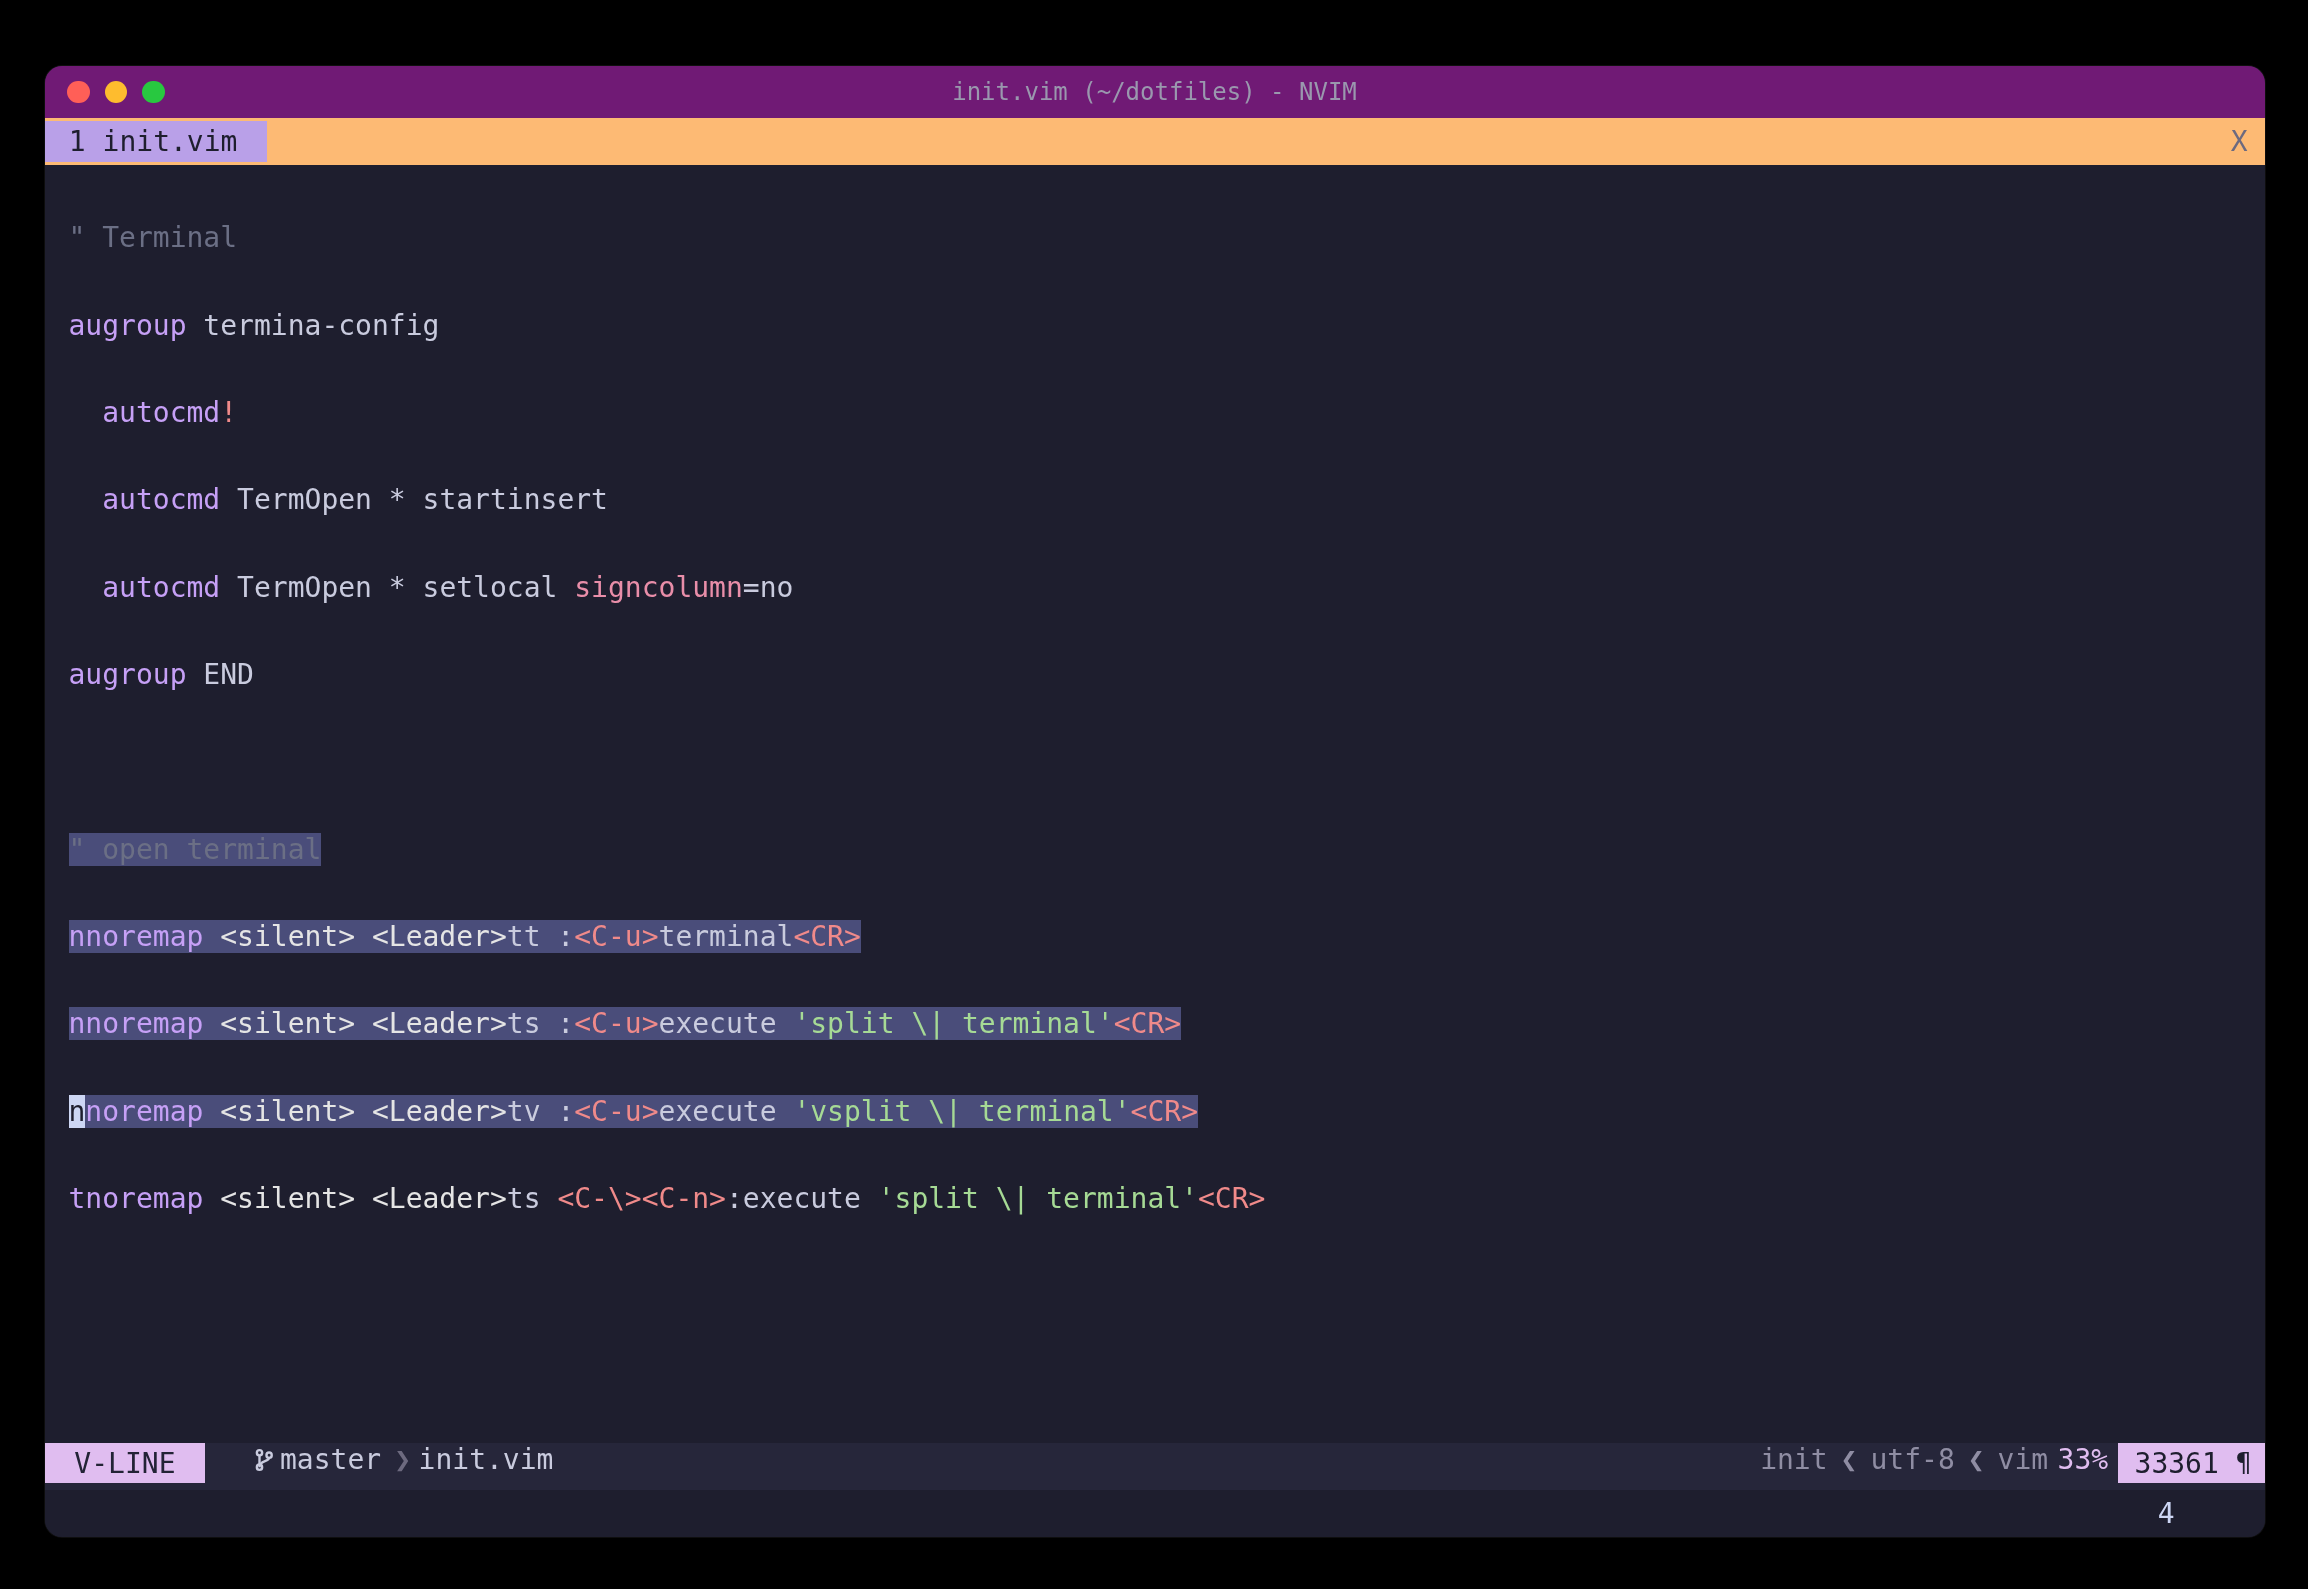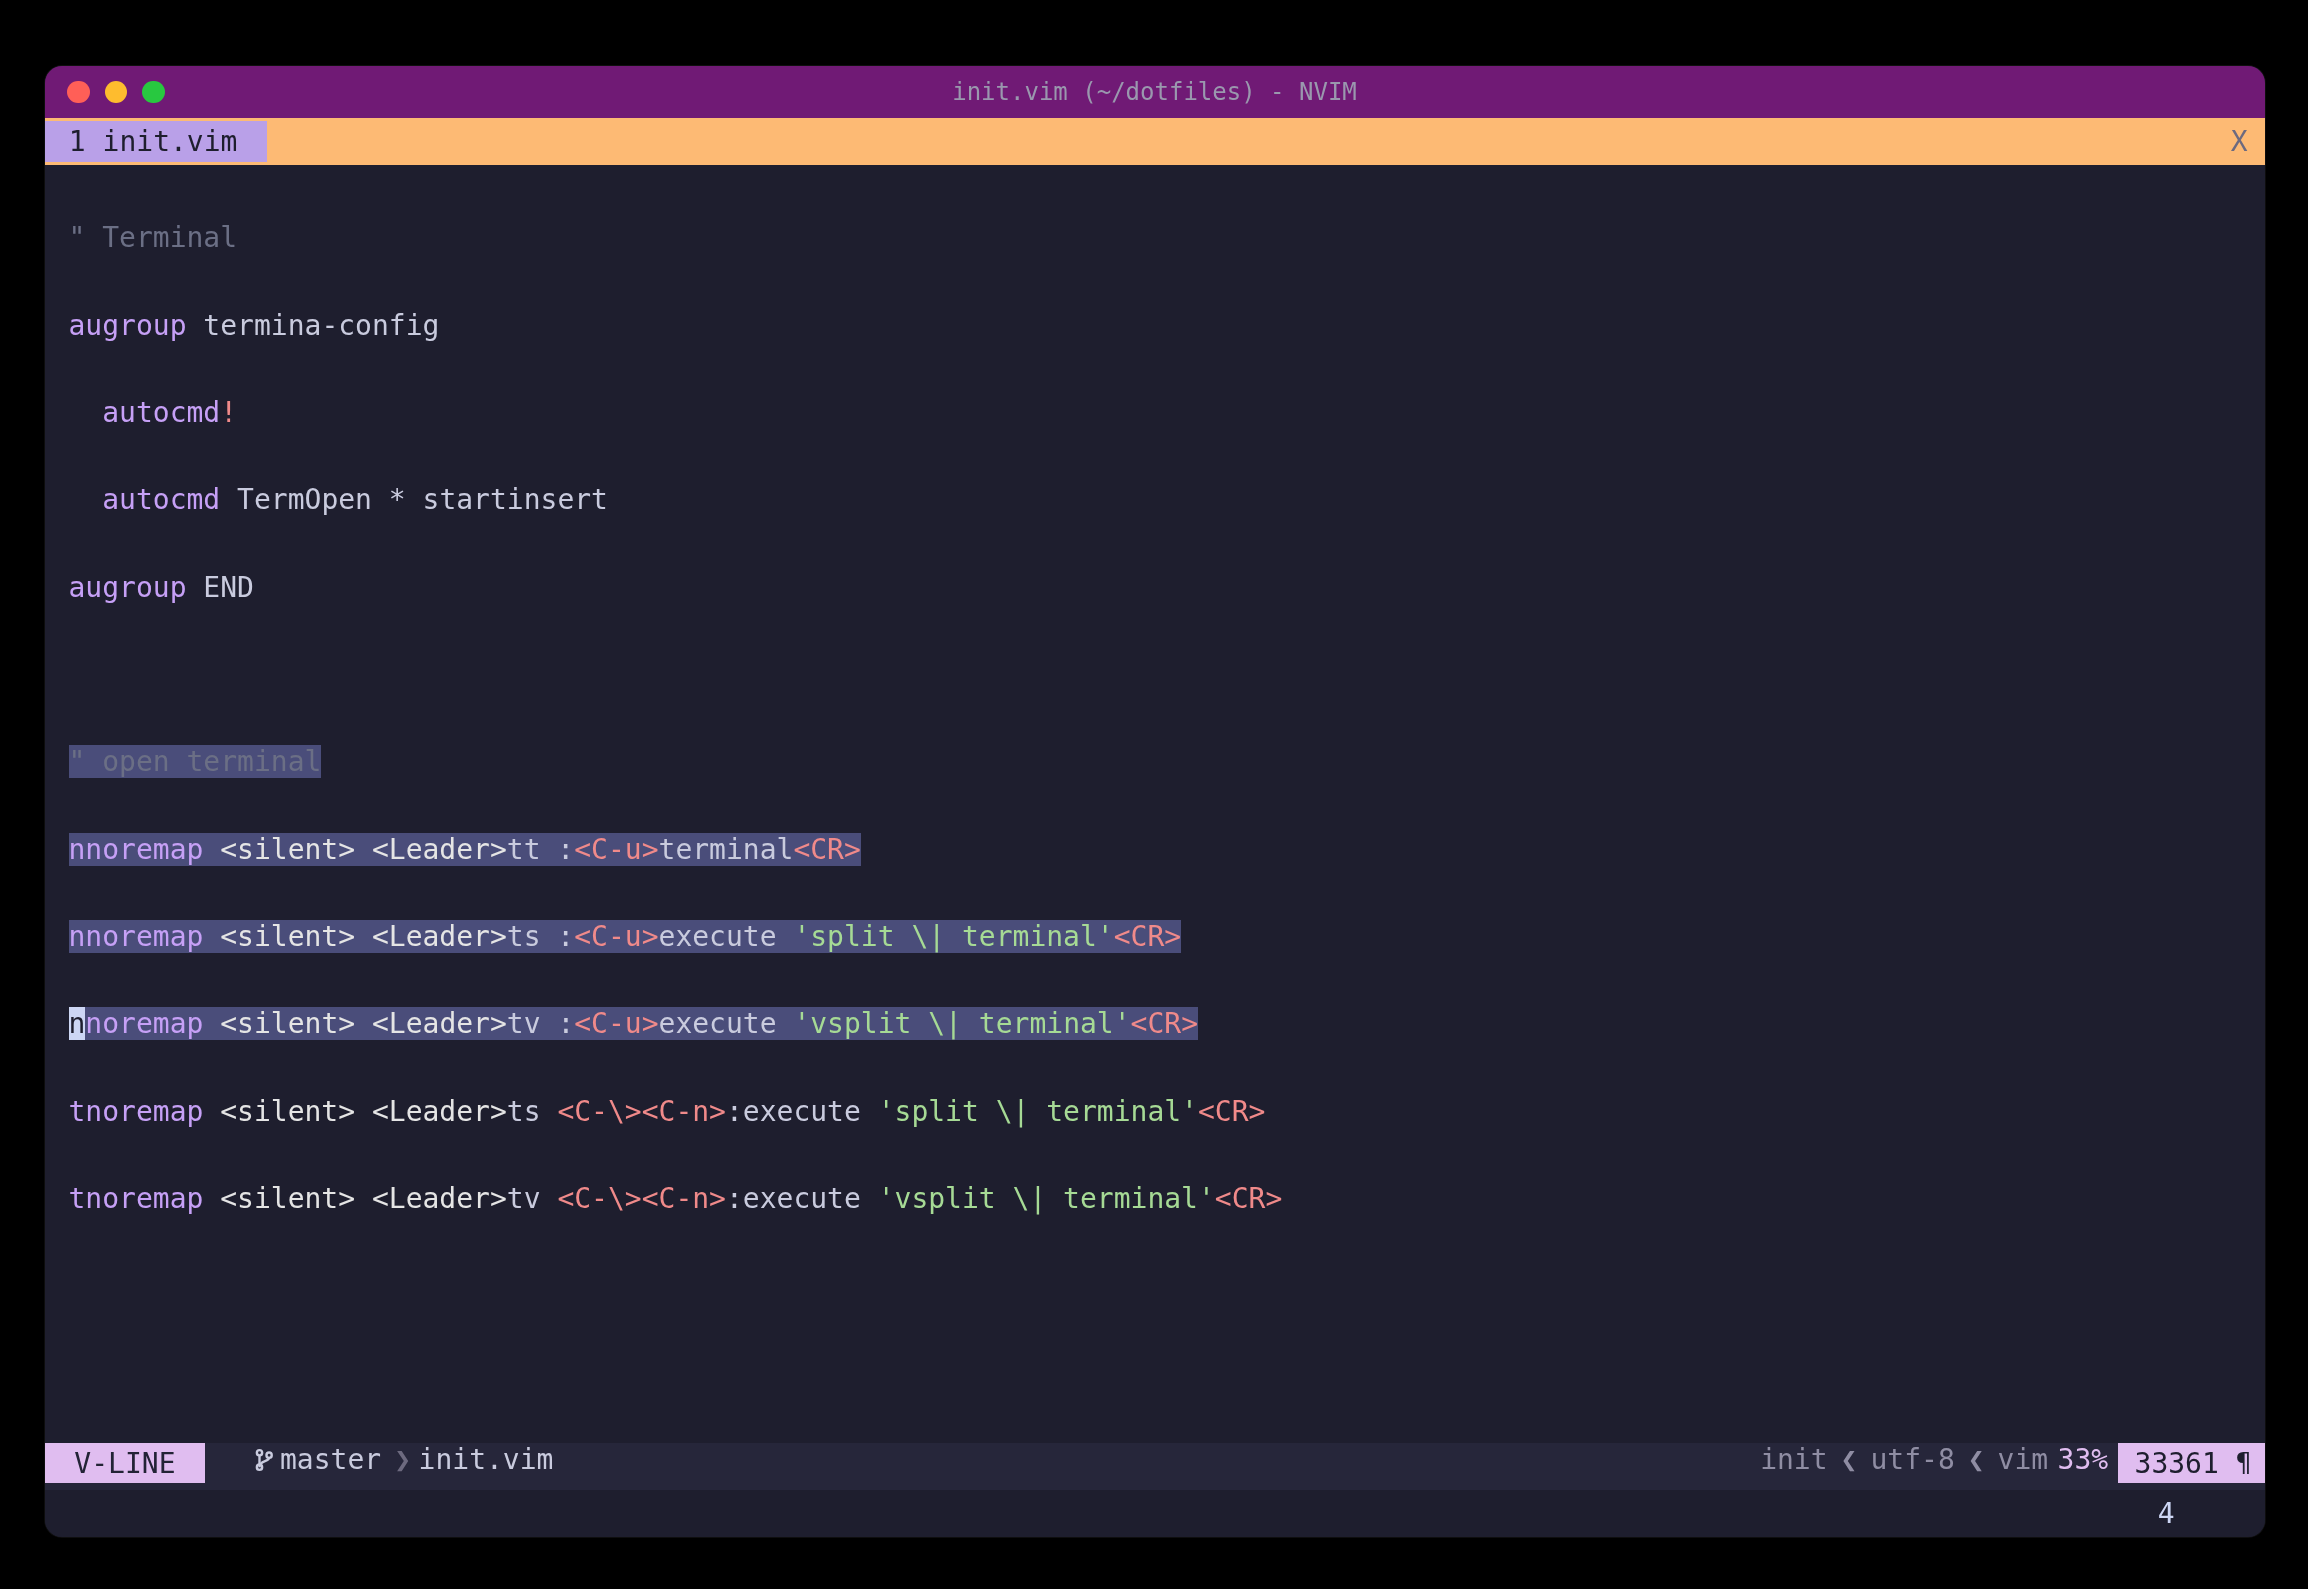--- a/index.html
+++ b/index.html
@@ -168,28 +168,28 @@
   <div class="tabbar">
     <span class="tab-active"> 1 init.vim </span>
     <span class="tab-close">X</span>
   </div>
 
   <div class="editor">
 <span class="line"><span class="c-comment">" Terminal</span></span>
 <span class="line"><span class="c-kw">augroup</span><span class="c-ident"> termina-config</span></span>
 <span class="line"><span>  </span><span class="c-kw">autocmd</span><span class="c-special">!</span></span>
 <span class="line"><span>  </span><span class="c-kw">autocmd</span><span class="c-ident"> TermOpen</span><span class="c-ident"> *</span><span class="c-ident"> startinsert</span></span>
+<span class="line"><span>  </span><span class="c-kw">autocmd</span><span class="c-ident"> TermOpen</span><span class="c-ident"> *</span><span class="c-ident"> setlocal </span><span class="c-kw2">signcolumn</span><span class="c-ident">=</span><span class="c-ident">no</span></span>
 <span class="line"><span class="c-kw">augroup</span><span class="c-ident"> END</span></span>
 <span class="line blank"></span>
 <span class="line"><span class="sel"><span class="c-comment">" open terminal</span></span></span>
 <span class="line"><span class="sel"><span class="c-kw">nnoremap</span><span class="c-attr"> &lt;silent&gt;</span><span class="c-attr"> &lt;Leader&gt;</span><span class="c-ident">tt :</span><span class="c-special">&lt;C-u&gt;</span><span class="c-ident">terminal</span><span class="c-special">&lt;CR&gt;</span></span></span>
 <span class="line"><span class="sel"><span class="c-kw">nnoremap</span><span class="c-attr"> &lt;silent&gt;</span><span class="c-attr"> &lt;Leader&gt;</span><span class="c-ident">ts :</span><span class="c-special">&lt;C-u&gt;</span><span class="c-ident">execute </span><span class="c-str">'split \| terminal'</span><span class="c-special">&lt;CR&gt;</span></span></span>
 <span class="line"><span class="cursor">n</span><span class="sel"><span class="c-kw">noremap</span><span class="c-attr"> &lt;silent&gt;</span><span class="c-attr"> &lt;Leader&gt;</span><span class="c-ident">tv :</span><span class="c-special">&lt;C-u&gt;</span><span class="c-ident">execute </span><span class="c-str">'vsplit \| terminal'</span><span class="c-special">&lt;CR&gt;</span></span></span>
 <span class="line"><span class="c-kw">tnoremap</span><span class="c-attr"> &lt;silent&gt;</span><span class="c-attr"> &lt;Leader&gt;</span><span class="c-ident">ts </span><span class="c-special">&lt;C-\&gt;</span><span class="c-special">&lt;C-n&gt;</span><span class="c-ident">:execute </span><span class="c-str">'split \| terminal'</span><span class="c-special">&lt;CR&gt;</span></span>
-<span class="line"><span class="c-kw">tnoremap</span><span class="c-attr"> &lt;silent&gt;</span><span class="c-attr"> &lt;Leader&gt;</span><span class="c-ident">tv </span><span class="c-special">&lt;C-\&gt;</span><span class="c-special">&lt;C-n&gt;</span><span class="c-ident">:execute </span><span class="c-str">'vsplit \| terminal'</span><span class="c-special">&lt;CR&gt;</span></span>
 <span class="line blank"></span>
 
 
 
 
 
 
 
 
 

